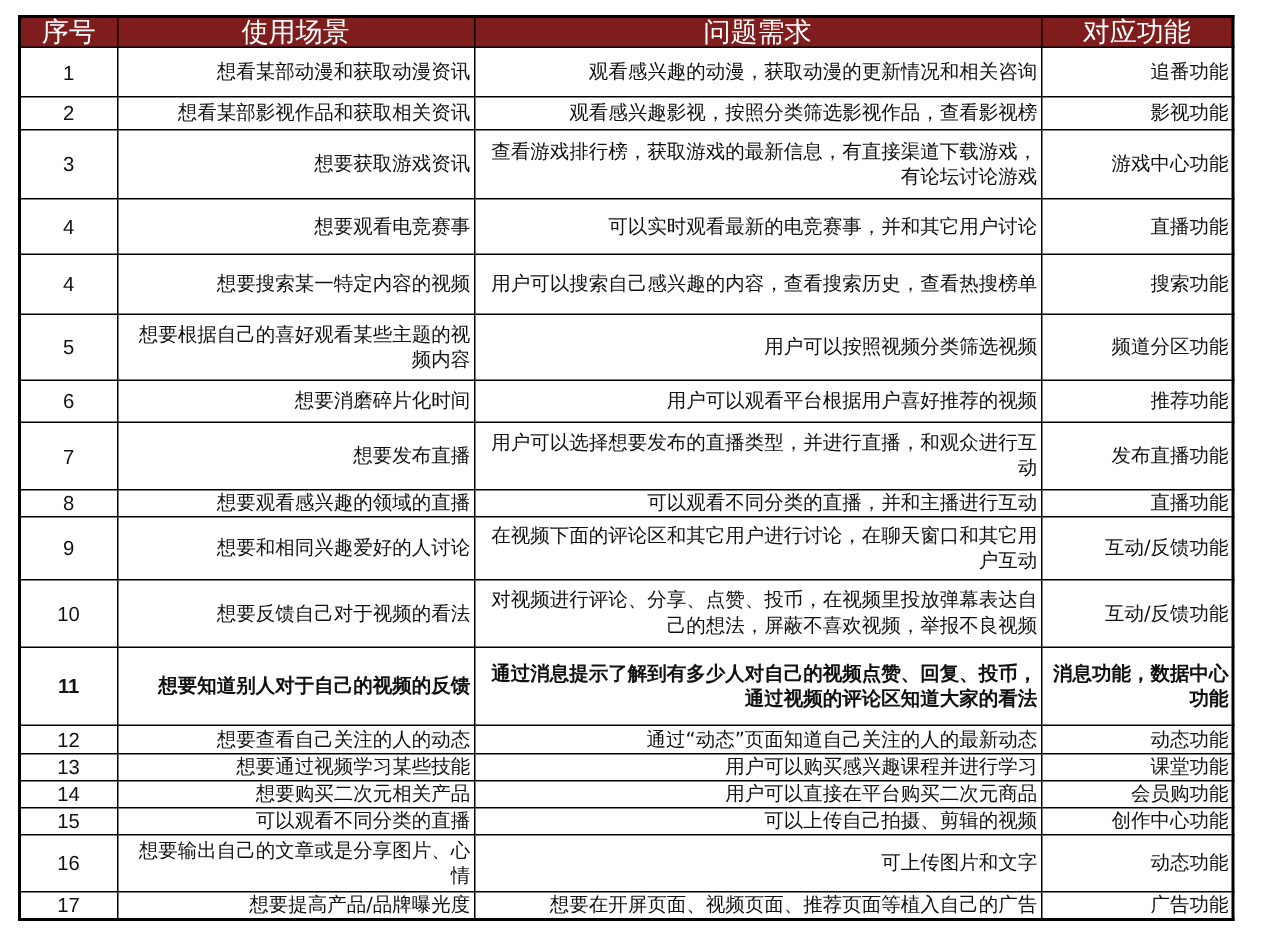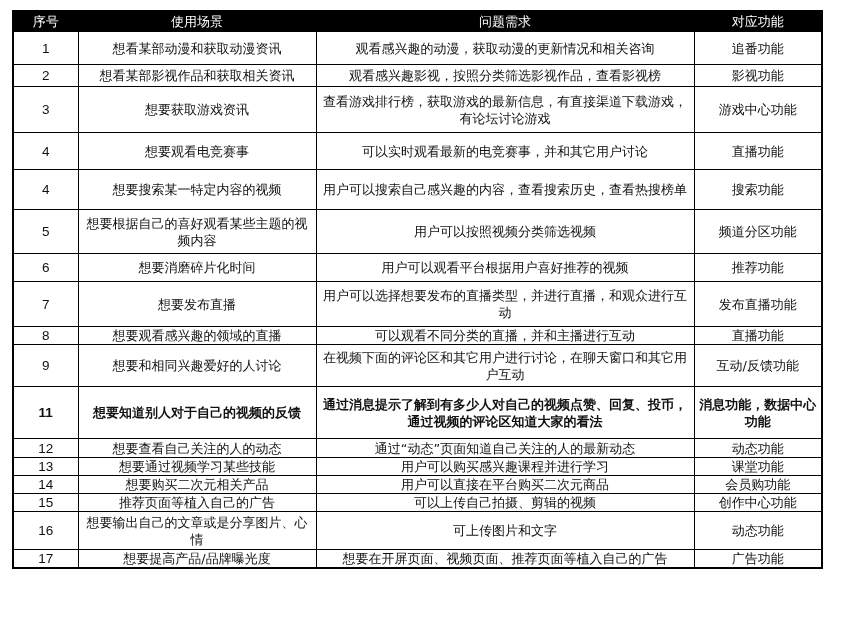--- a/index.html
+++ b/index.html
@@ -7,30 +7,30 @@
          font-family: "DejaVu Sans", "Liberation Sans", sans-serif; }
   table.req {
     position: absolute; left: 12px; top: 10px;
     border-collapse: collapse;
     table-layout: fixed;
     width: 809px;
     border: 2px solid #000;
     font-size: 13px; color: #111;
   }
   table.req th {
-    background: #000000; color: #ffffff; font-weight: normal;
-    font-size: 13px; height: 19px; padding: 0; text-align: center;
+    background: #7f1d1d; color: #ffffff; font-weight: normal;
+    font-size: 18px; height: 19px; padding: 0; text-align: center;
     border: 1px solid #000; line-height: 18px;
   }
   table.req td {
     border: 1px solid #000; padding: 0 2px; vertical-align: middle;
     line-height: 17px; overflow: hidden;
   }
   td.num { text-align: center; font-family: "Liberation Sans", sans-serif; font-size: 13.5px; }
-  td.txt { text-align: center; }
+  td.txt { text-align: right; }
   col.c1 { width: 65px; } col.c2 { width: 238px; } col.c3 { width: 378px; } col.c4 { width: 128px; }
 </style>
 </head>
 <body>
 
 <table class="req">
   <colgroup>
       <col class="c1">
       <col class="c2">
       <col class="c3">
@@ -98,20 +98,26 @@
         <td class="txt">想要观看感兴趣的领域的直播</td>
         <td class="txt">可以观看不同分类的直播，并和主播进行互动</td>
         <td class="txt">直播功能</td>
       </tr>
       <tr style="height: 42px;">
         <td class="num">9</td>
         <td class="txt">想要和相同兴趣爱好的人讨论</td>
         <td class="txt">在视频下面的评论区和其它用户进行讨论，在聊天窗口和其它用户互动</td>
         <td class="txt">互动/反馈功能</td>
       </tr>
+      <tr style="height: 45px;">
+        <td class="num">10</td>
+        <td class="txt">想要反馈自己对于视频的看法</td>
+        <td class="txt">对视频进行评论、分享、点赞、投币，在视频里投放弹幕表达自己的想法，屏蔽不喜欢视频，举报不良视频</td>
+        <td class="txt">互动/反馈功能</td>
+      </tr>
       <tr style="height: 52px; font-weight: bold;">
         <td class="num">11</td>
         <td class="txt">想要知道别人对于自己的视频的反馈</td>
         <td class="txt">通过消息提示了解到有多少人对自己的视频点赞、回复、投币，通过视频的评论区知道大家的看法</td>
         <td class="txt">消息功能，数据中心功能</td>
       </tr>
       <tr style="height: 19px; padding-left: 24px;">
         <td class="num">12</td>
         <td class="txt">想要查看自己关注的人的动态</td>
         <td class="txt">通过“动态”页面知道自己关注的人的最新动态</td>
@@ -124,21 +130,21 @@
         <td class="txt">课堂功能</td>
       </tr>
       <tr style="height: 18px;">
         <td class="num">14</td>
         <td class="txt">想要购买二次元相关产品</td>
         <td class="txt">用户可以直接在平台购买二次元商品</td>
         <td class="txt">会员购功能</td>
       </tr>
       <tr style="height: 18px;">
         <td class="num">15</td>
-        <td class="txt">推荐页面等植入自己的广告</td>
+        <td class="txt">可以观看不同分类的直播</td>
         <td class="txt">可以上传自己拍摄、剪辑的视频</td>
         <td class="txt">创作中心功能</td>
       </tr>
       <tr style="height: 38px;">
         <td class="num">16</td>
         <td class="txt">想要输出自己的文章或是分享图片、心情</td>
         <td class="txt">可上传图片和文字</td>
         <td class="txt">动态功能</td>
       </tr>
       <tr style="height: 17px;">

